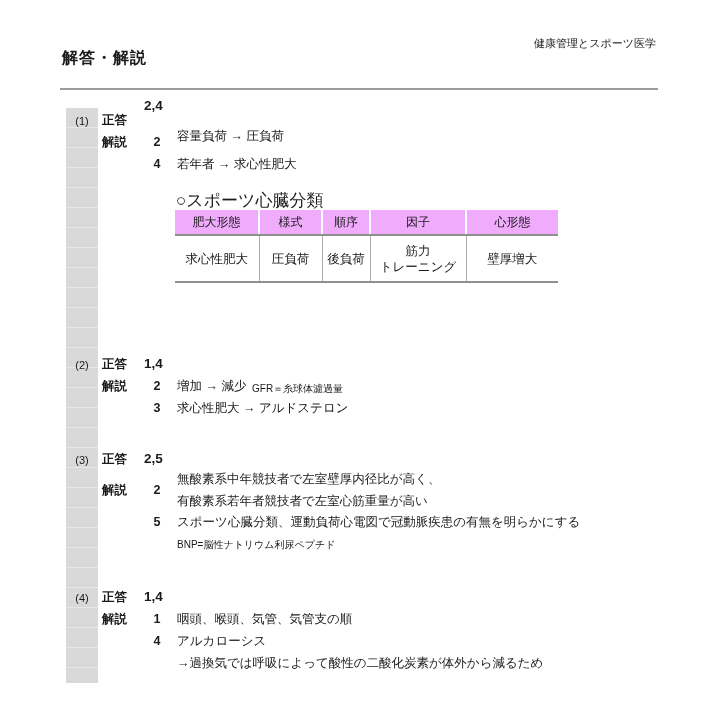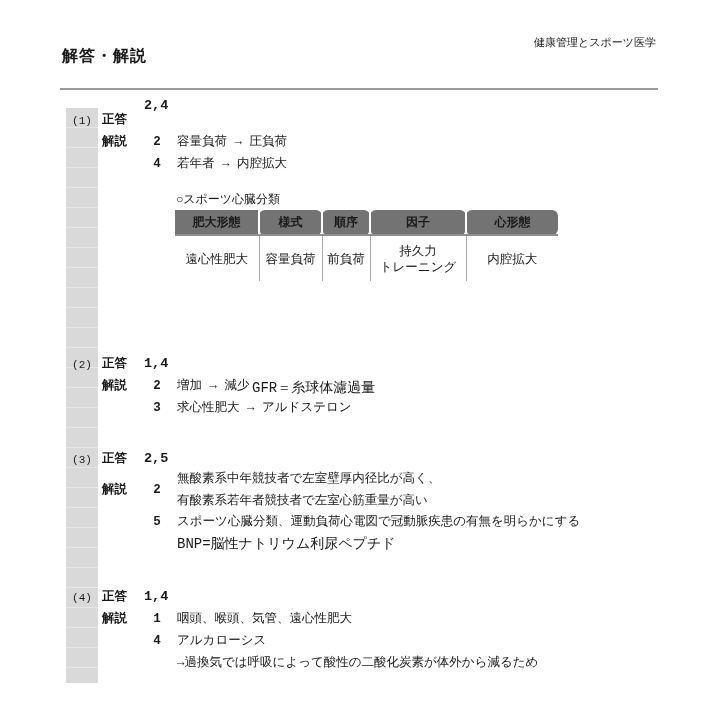--- a/index.html
+++ b/index.html
@@ -1,45 +1,45 @@
 <!DOCTYPE html>
 <html><head>
 <meta charset="utf-8">
 <style>
   html,body{margin:0;padding:0;}
   body{
     width:720px;height:720px;position:relative;background:#ffffff;
     font-family:"Liberation Sans","DejaVu Sans",sans-serif;color:#1a1a1a;
     overflow:hidden;
   }
-  .abs{position:absolute;white-space:nowrap;line-height:15px;font-size:12.5px;font-family:Liberation Mono, monospace;}
+  .abs{position:absolute;white-space:nowrap;line-height:15px;font-size:12.5px;}
   .doc-title{top:36px;right:64px;font-size:11px;}
   .page-title{top:50px;left:62px;font-size:16px;font-weight:bold;letter-spacing:1px;}
   .title-rule{position:absolute;top:88px;left:60px;width:598px;height:2px;background:#9c9c9c;}
   .side-bar{
     position:absolute;left:66px;top:108px;width:32px;height:575px;
     background:repeating-linear-gradient(to bottom,#d9d9d9 0,#d9d9d9 19px,#e7e7e7 19px,#e7e7e7 20px);
   }
   .no{left:66px;width:32px;text-align:center;font-size:11px;}
   .lab{left:102px;font-weight:bold;}
   .ans{left:144px;font-weight:bold;font-size:13.5px;}
   .num{left:144px;width:26px;text-align:center;font-weight:bold;}
   .txt{left:177px;}
-  .small{font-size:14px;}
-  .tbl-title{left:176px;font-size:12px;}
+  .small{font-size:10px;}
+  .tbl-title{left:176px;font-size:17px;}
   table.heart{
     position:absolute;left:175px;top:210px;width:383px;
     border-collapse:collapse;table-layout:fixed;
     font-size:12.5px;text-align:center;color:#1a1a1a;
   }
   table.heart th{
-    background:#737373;height:24px;font-weight:bold;font-size:12px;
+    background:#f0abfc;height:24px;font-weight:normal;font-size:12px;
     border-bottom:2px solid #8f8f8f;padding:0;
   }
-  table.heart th + th{border-left:2px solid #ffffff;border-radius:6px;}
+  table.heart th + th{border-left:2px solid #ffffff;}
   table.heart td{
     height:45px;background:#ffffff;padding:0;
     white-space:pre-line;line-height:16px;
   }
   table.heart td + td{border-left:1.5px solid #ababab;}
   table.heart tr.r1 td{border-bottom:2px solid #8f8f8f;}
 </style>
 </head>
 <body>
 
@@ -47,48 +47,48 @@
 <div class="abs page-title">解答・解説</div>
 <div class="title-rule"></div>
 
 <div class="side-bar"></div>
 
 <div class="abs no" style="top:114px">(1)</div>
 <div class="abs lab" style="top:113px">正答</div>
 <div class="abs ans" style="top:98px">2,4</div>
 <div class="abs lab" style="top:135px">解説</div>
 <div class="abs num" style="top:135px">2</div>
-<div class="abs txt" style="top:135px">容量負荷 → 圧負荷</div>
+<div class="abs txt" style="top:129px">容量負荷 → 圧負荷</div>
 <div class="abs num" style="top:157px">4</div>
-<div class="abs txt" style="top:157px">若年者 → 内腔拡大</div>
+<div class="abs txt" style="top:157px">若年者 → 求心性肥大</div>
 
 <div class="abs tbl-title" style="top:193px">○スポーツ心臓分類</div>
 <table class="heart">
   <colgroup>
     <col style="width:84px">
       <col style="width:63px">
       <col style="width:48px">
       <col style="width:96px">
       <col style="width:92px">
   </colgroup>
   <tbody>
       <tr>
     <th>肥大形態</th>
     <th>様式</th>
     <th>順序</th>
     <th>因子</th>
     <th>心形態</th>
   </tr>
-  <tr>
-    <td>遠心性肥大</td>
-    <td>容量負荷</td>
-    <td>前負荷</td>
-    <td>持久力
+  <tr class="r1">
+    <td>求心性肥大</td>
+    <td>圧負荷</td>
+    <td>後負荷</td>
+    <td>筋力
 トレーニング</td>
-    <td>内腔拡大</td>
+    <td>壁厚増大</td>
   </tr>
 </tbody>
   </table>
 
 <div class="abs no" style="top:358px">(2)</div>
 <div class="abs lab" style="top:357px">正答</div>
 <div class="abs ans" style="top:356px">1,4</div>
 <div class="abs lab" style="top:379px">解説</div>
 <div class="abs num" style="top:379px">2</div>
 <div class="abs txt" style="top:379px">増加 → 減少</div>
@@ -105,16 +105,16 @@
 <div class="abs txt" style="top:494px">有酸素系若年者競技者で左室心筋重量が高い</div>
 <div class="abs num" style="top:515px">5</div>
 <div class="abs txt" style="top:515px">スポーツ心臓分類、運動負荷心電図で冠動脈疾患の有無を明らかにする</div>
 <div class="abs txt small" style="top:537px">BNP=脳性ナトリウム利尿ペプチド</div>
 
 <div class="abs no" style="top:591px">(4)</div>
 <div class="abs lab" style="top:590px">正答</div>
 <div class="abs ans" style="top:589px">1,4</div>
 <div class="abs lab" style="top:612px">解説</div>
 <div class="abs num" style="top:612px">1</div>
-<div class="abs txt" style="top:612px">咽頭、喉頭、気管、遠心性肥大</div>
+<div class="abs txt" style="top:612px">咽頭、喉頭、気管、気管支の順</div>
 <div class="abs num" style="top:634px">4</div>
 <div class="abs txt" style="top:634px">アルカローシス</div>
 <div class="abs txt" style="top:656px">→過換気では呼吸によって酸性の二酸化炭素が体外から減るため</div>
 
 </body></html>

